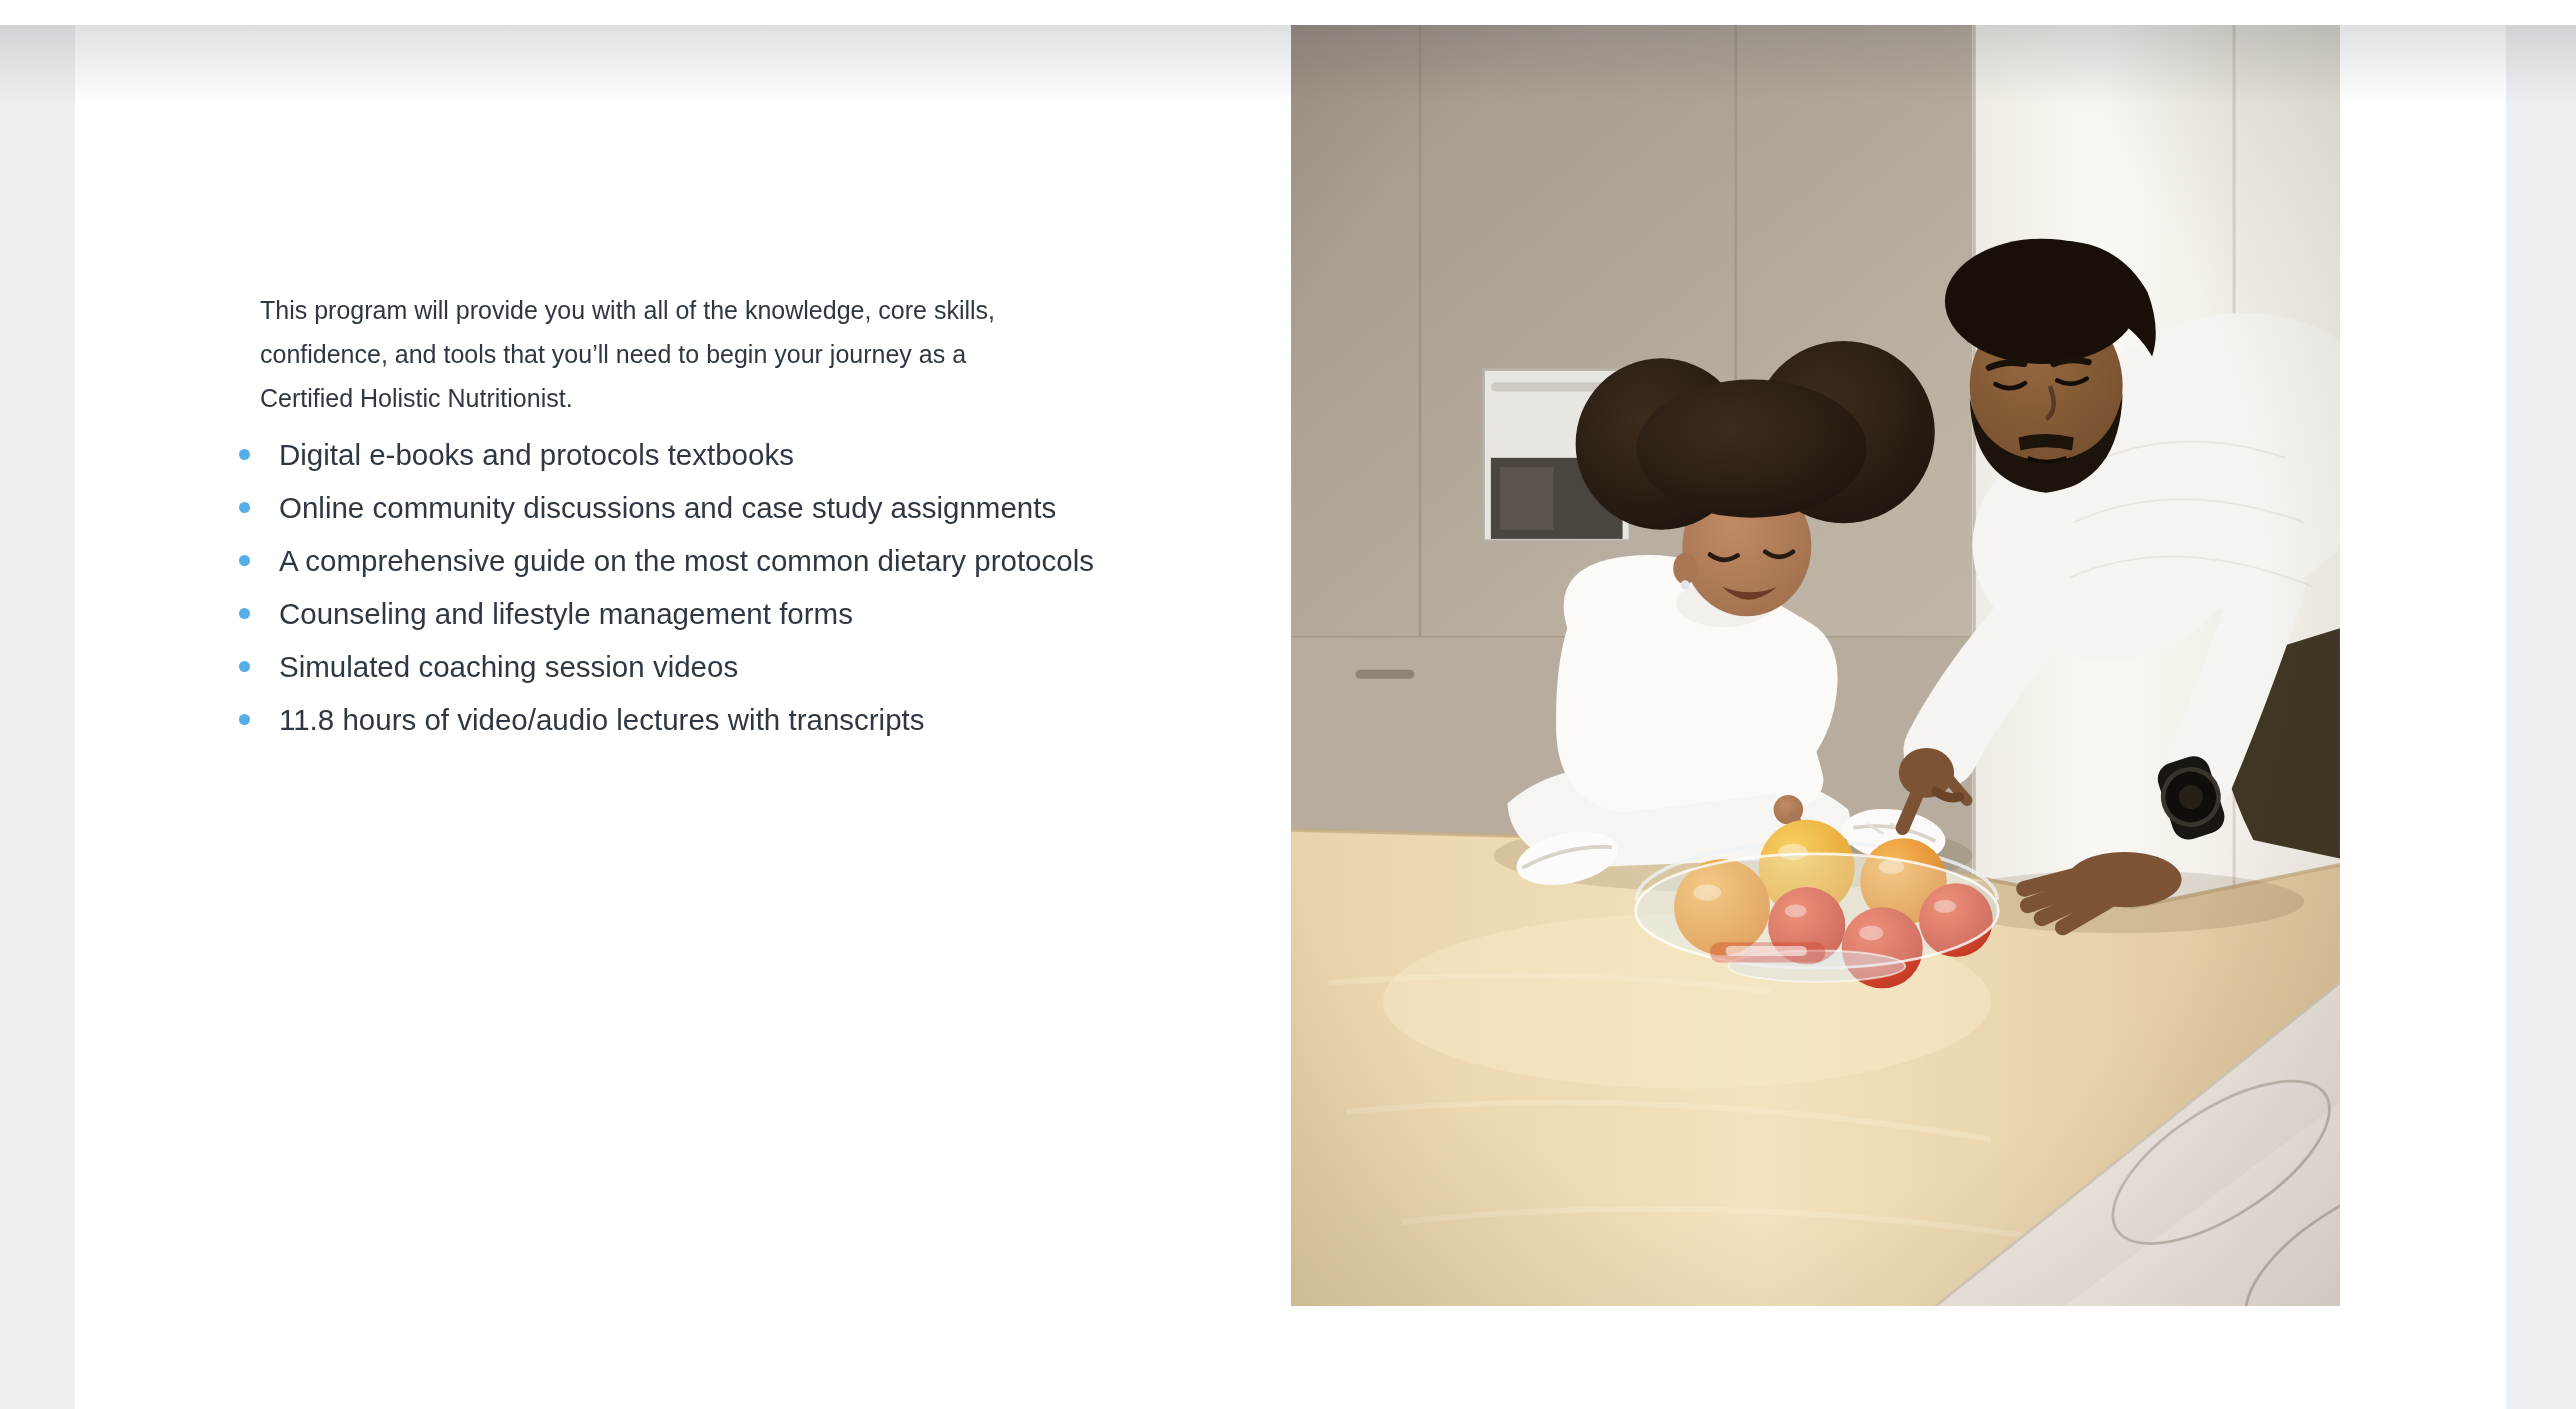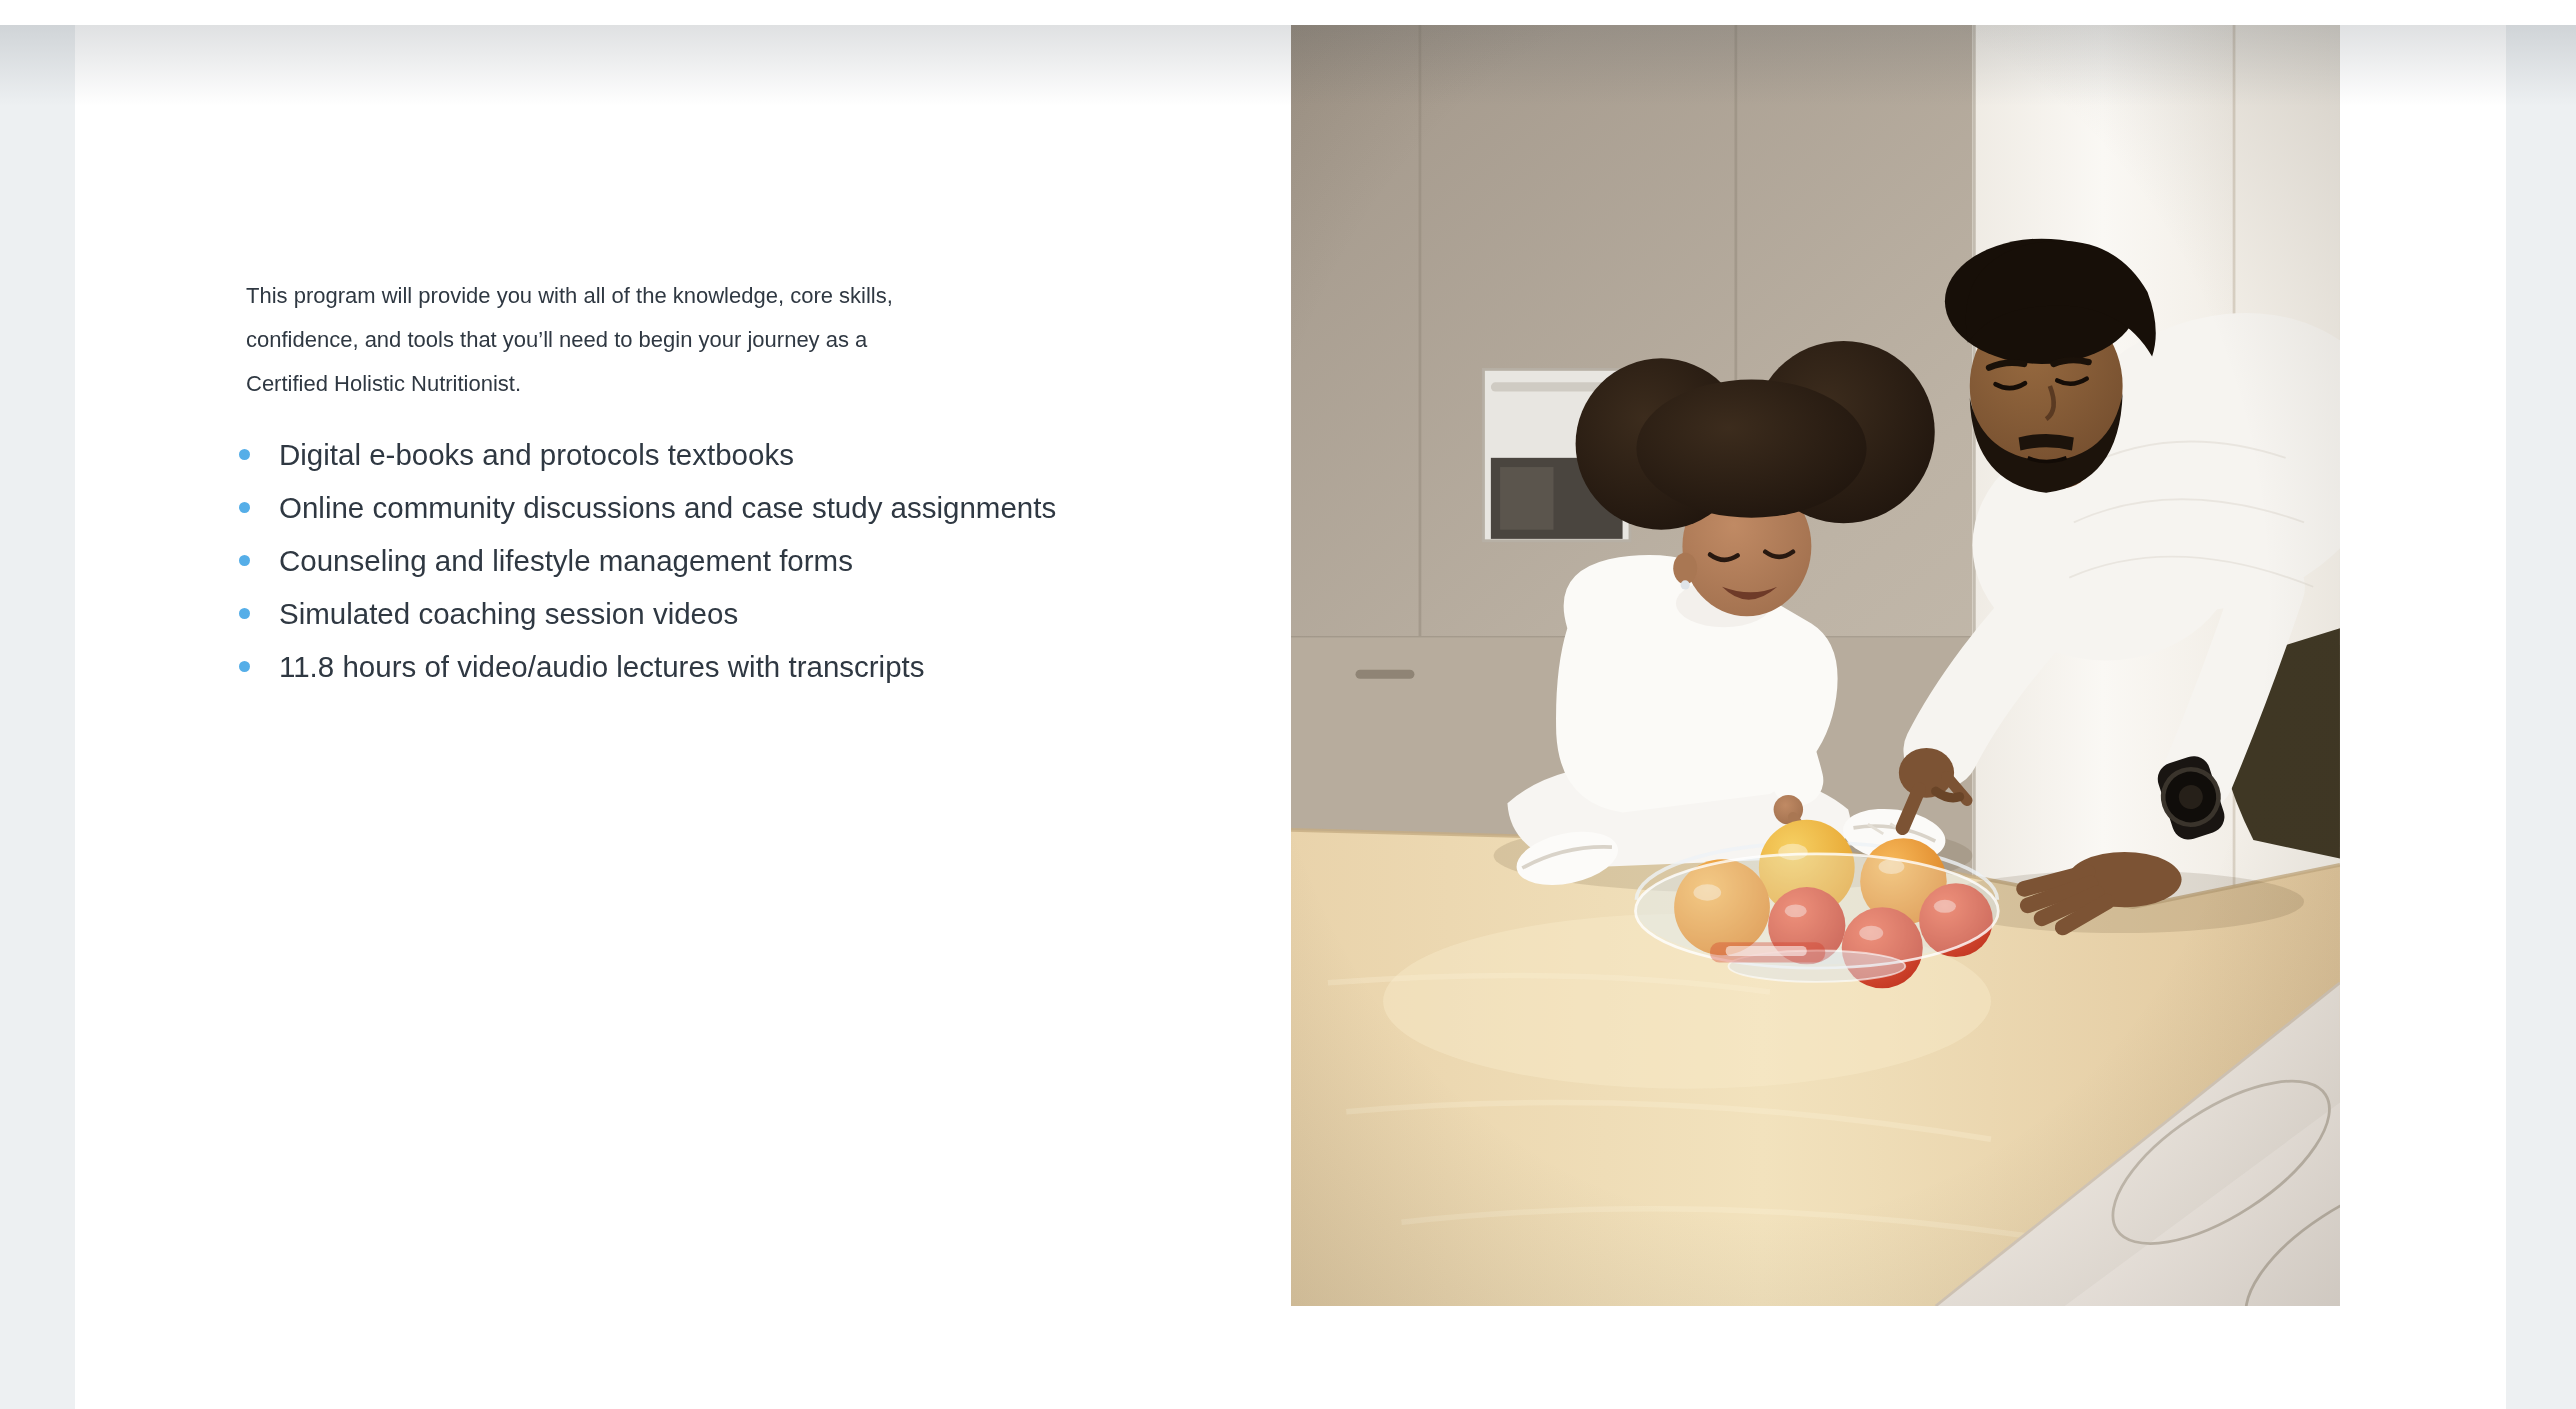--- a/index.html
+++ b/index.html
@@ -20,22 +20,22 @@
   .card{
     position:absolute;left:75px;top:25px;width:2431px;height:1385px;
     background:var(--card,#ffffff);
   }
   .heading{
     position:absolute;left:168px;top:120px;margin:0;
     font-size:53px;line-height:1;font-weight:800;letter-spacing:-0.9px;
     color:var(--heading-text,#222b34);
   }
   .intro{
-    position:absolute;left:169px;top:247px;width:1059px;margin:2px;
-    font-size:22px;line-height:44px;
+    position:absolute;left:169px;top:247px;width:1059px;margin:16px;
+    font-size:25px;line-height:44px;
     color:var(--body-text,#2f3842);
     white-space:pre-line;
   }
   .benefits{
     position:absolute;left:204px;top:403px;margin:0;padding:0;list-style:none;
     font-size:29.5px;color:var(--body-text,#2f3842);
   }
   .benefits li{position:relative;height:53px;line-height:53px;white-space:nowrap;}
   .bullet{
     position:absolute;left:-40px;top:21px;width:11px;height:11px;border-radius:50%;
@@ -56,20 +56,21 @@
 <div class="card">
 
 
   <p class="intro">This program will provide you with all of the knowledge, core skills,
 confidence, and tools that you’ll need to begin your journey as a
 Certified Holistic Nutritionist.</p>
 
   <ul class="benefits">
     <li><span class="bullet"></span><span>Digital e-books and protocols textbooks</span></li>
     <li><span class="bullet"></span><span>Online community discussions and case study assignments</span></li>
+    <li><span class="bullet"></span><span>A comprehensive guide on the most common dietary protocols</span></li>
     <li><span class="bullet"></span><span>Counseling and lifestyle management forms</span></li>
     <li><span class="bullet"></span><span>Simulated coaching session videos</span></li>
     <li><span class="bullet"></span><span>11.8 hours of video/audio lectures with transcripts</span></li>
   </ul>
 
   <div class="photo" role="img" aria-label="Father and young daughter in a bright kitchen reaching toward a glass bowl of oranges and tomatoes on a wooden counter">
     <svg viewBox="0 0 1139 1391" xmlns="http://www.w3.org/2000/svg">
       <defs>
         <linearGradient id="wallG" x1="0" y1="0" x2="1" y2="1">
           <stop offset="0" stop-color="#a2978a"></stop>

